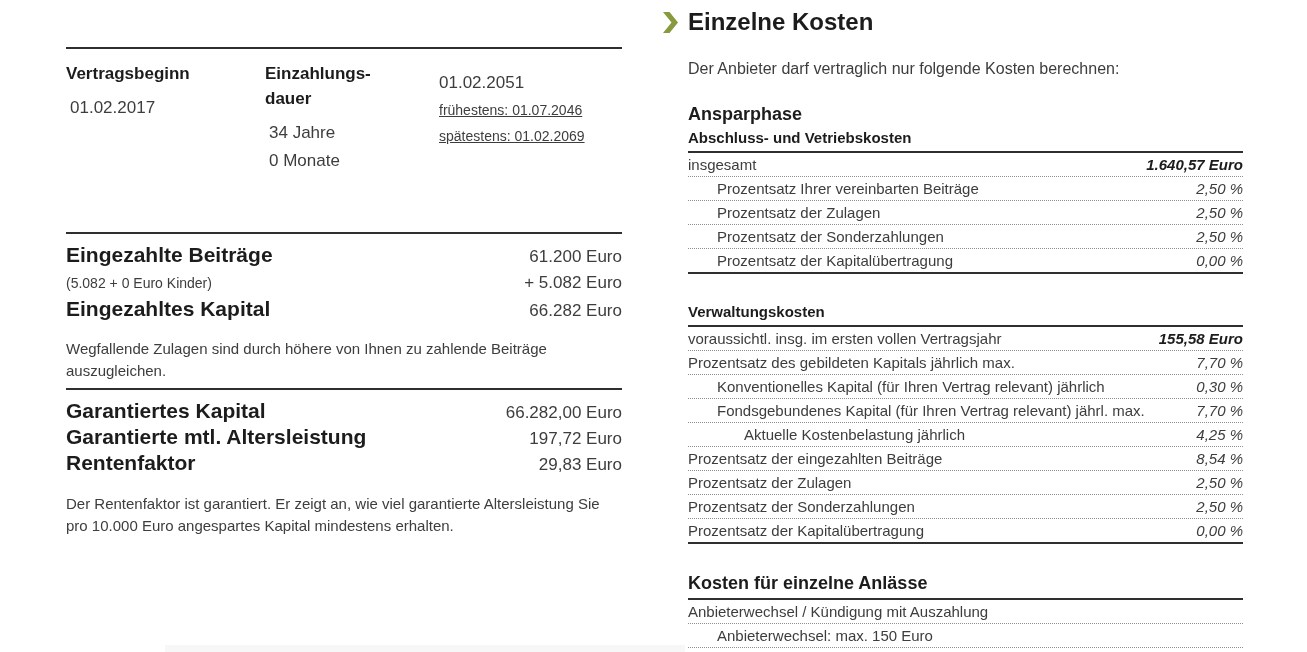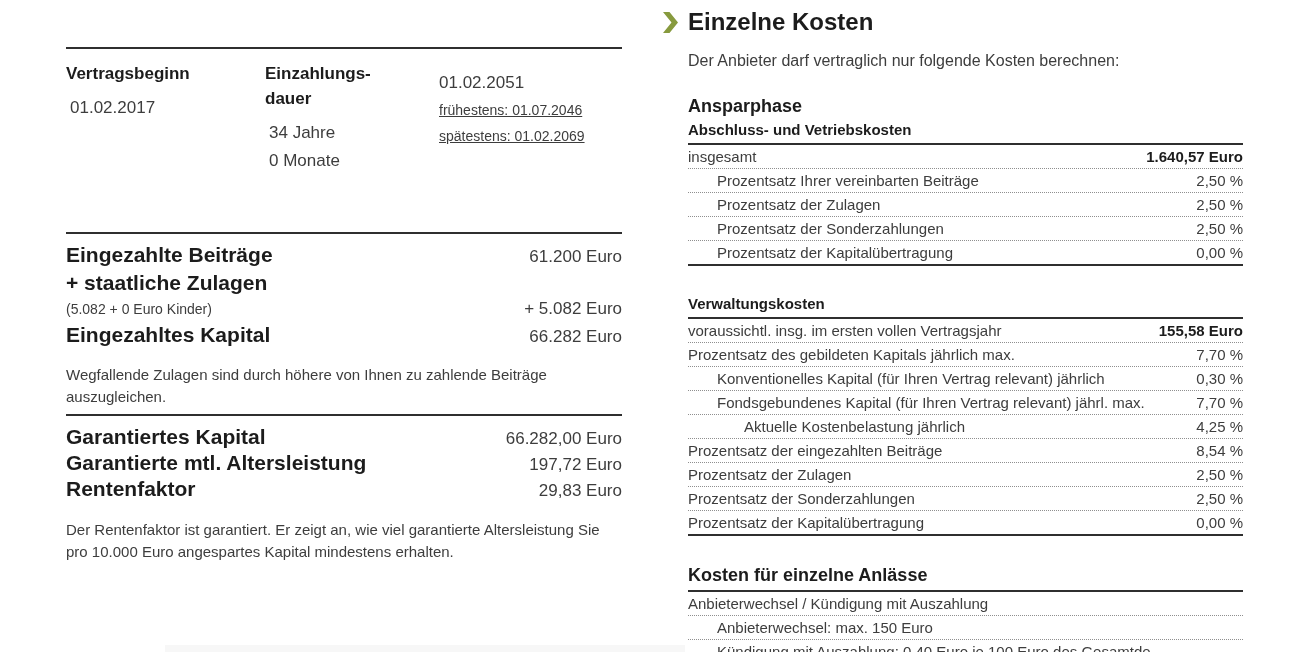--- a/index.html
+++ b/index.html
@@ -32,34 +32,34 @@
   .contrib{margin-top:8px;}
   .guarantee{margin-top:9px;}
   .guarantee .lrow{line-height:24px;}
   .note{font-size:15px;line-height:22px;color:var(--text);margin:0;}
   .note-1{margin-top:14px;}
   .note-2{margin-top:16px;}
   
   .rc-heading{display:flex;align-items:center;gap:9px;margin-top:8px;}
   .rc-heading h1{font-size:24px;font-weight:bold;color:var(--heading);margin:0;}
   .chevron svg{display:block;}
-  .intro{font-size:16px;margin:16px 0 0 25px;color:var(--text);}
+  .intro{font-size:16px;margin:24px 0 0 25px;color:var(--text);}
   #sections{margin:25px 0 0 25px;width:555px;}
   .section + .section{margin-top:28px;}
   .section h2{margin:0;color:var(--heading);}
   .section h2.large{font-size:18px;line-height:22px;}
   .section h2.small{font-size:15px;line-height:19px;}
   .sub{font-size:15px;font-weight:bold;color:var(--heading);margin-top:3px;line-height:19px;}
   .tbl{margin-top:4px;border-top:2px solid var(--rule);}
   .trow{display:flex;justify-content:space-between;align-items:center;height:23px;
         border-bottom:1px dotted var(--dot);font-size:15px;color:var(--text);}
   .trow.solid-end{border-bottom:2px solid var(--rule);}
   .trow.no-border{border-bottom:none;}
   .trow .rl{white-space:nowrap;}
-  .trow .rv{white-space:nowrap;padding-left:8px;}
+  .trow .rv{white-space:nowrap;padding-left:8px;font-style:italic;}
   .trow .rv.bold{font-weight:bold;color:var(--heading);}
   .ind1{padding-left:29px;}
   .ind2{padding-left:56px;}
   .footer-band{position:absolute;left:165px;top:645px;width:520px;height:7px;background:var(--band);}
 </style>
 </head>
 <body>
 
 <div class="page">
 
@@ -90,23 +90,20 @@
             <div class="vline small">frühestens: 01.07.2046</div>
             <div class="vline small">spätestens: 01.02.2069</div>
           </div>
         </div>
       </div>
     <div class="rule rule-2"></div>
     <div class="contrib" id="contrib-rows">
         <div class="lrow">
           <span class="lab">Eingezahlte Beiträge</span>
           <span class="val">61.200 Euro</span>
-        </div>
-        <div class="lrow">
-          <span class="lab">+ staatliche Zulagen</span>
         </div>
         <div class="lrow">
           <span class="lab small-label">(5.082 + 0 Euro Kinder)</span>
           <span class="val">+ 5.082 Euro</span>
         </div>
         <div class="lrow">
           <span class="lab">Eingezahltes Kapital</span>
           <span class="val">66.282 Euro</span>
         </div>
       </div>

